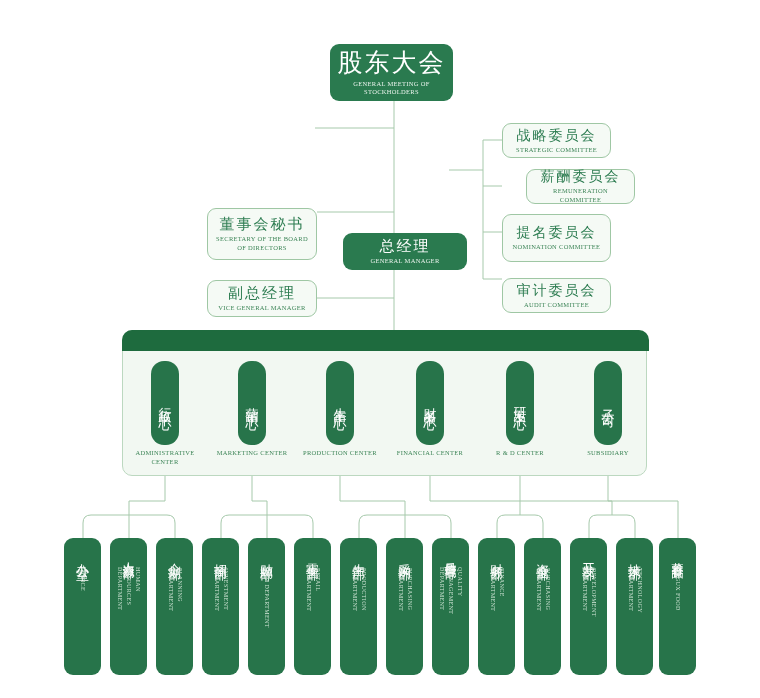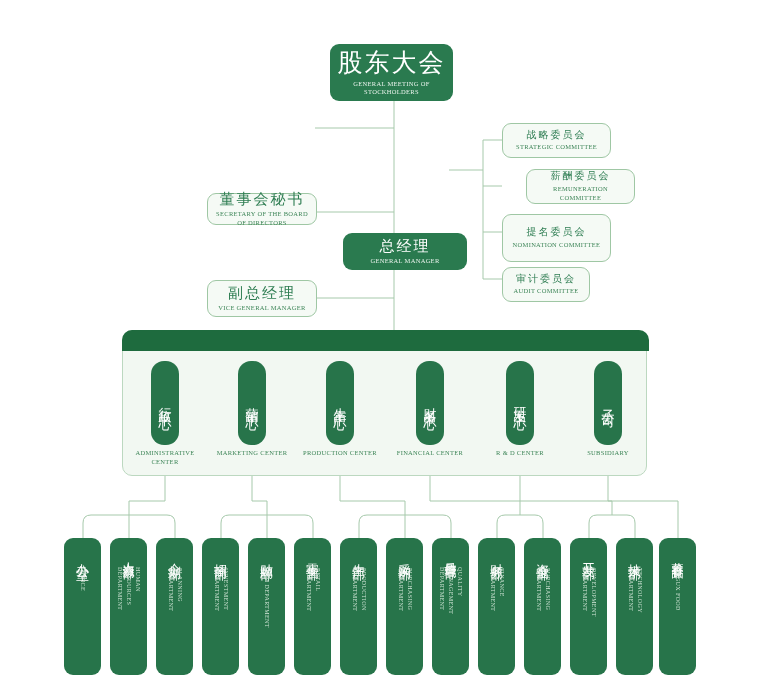--- a/index.html
+++ b/index.html
@@ -19,21 +19,21 @@
   .box .en{
     font-family:"Liberation Serif",serif;font-size:6.5px;letter-spacing:.3px;
     margin-top:3px;line-height:1.35;
   }
   .dark{background:#2a7a4f;color:#ffffff;}
   .dark .en{color:#e9f3ec;}
   .light{background:#f5faf5;border:1px solid #9fc7a4;color:#2e7d52;}
   .light .en{color:#3f8659;}
   .zh-lg{font-size:25px;}
   .zh-md{font-size:15px;}
-  .zh-sm{font-size:10px;}
+  .zh-sm{font-size:14px;}
   .en-narrow{max-width:88px;}
 
   
   .band{
     position:absolute;left:122px;top:330px;width:525px;height:146px;
     box-sizing:border-box;background:#f2f8f2;border:1px solid #bcd8c0;border-radius:10px;
   }
   .band-header{
     position:absolute;left:-1px;top:-1px;width:527px;height:21px;
     background:#1e6b3e;border-radius:10px 10px 0 0;
@@ -119,26 +119,26 @@
     <div class="en en-narrow">STRATEGIC COMMITTEE</div>
   </div>
   <div class="box light" style="left:526px;top:169px;width:109px;height:35px">
     <div class="zh zh-sm">薪酬委员会</div>
     <div class="en en-narrow">REMUNERATION COMMITTEE</div>
   </div>
   <div class="box light" style="left:502px;top:214px;width:109px;height:48px">
     <div class="zh zh-sm">提名委员会</div>
     <div class="en en-narrow">NOMINATION COMMITTEE</div>
   </div>
-  <div class="box light" style="left:502px;top:267px;width:88px;height:35px">
+  <div class="box light" style="left:502px;top:278px;width:109px;height:35px">
     <div class="zh zh-sm">审计委员会</div>
     <div class="en en-narrow">AUDIT COMMITTEE</div>
   </div>
 
-  <div class="box light" style="left:207px;top:193px;width:110px;height:32px">
+  <div class="box light" style="left:207px;top:208px;width:110px;height:52px">
     <div class="zh zh-md">董事会秘书</div>
     <div class="en" style="max-width:92px">SECRETARY OF THE BOARD OF DIRECTORS</div>
   </div>
 
   <div class="box dark" style="left:343px;top:233px;width:124px;height:37px">
     <div class="zh zh-md">总经理</div>
     <div class="en">GENERAL MANAGER</div>
   </div>
 
   <div class="box light" style="left:207px;top:280px;width:110px;height:37px">

